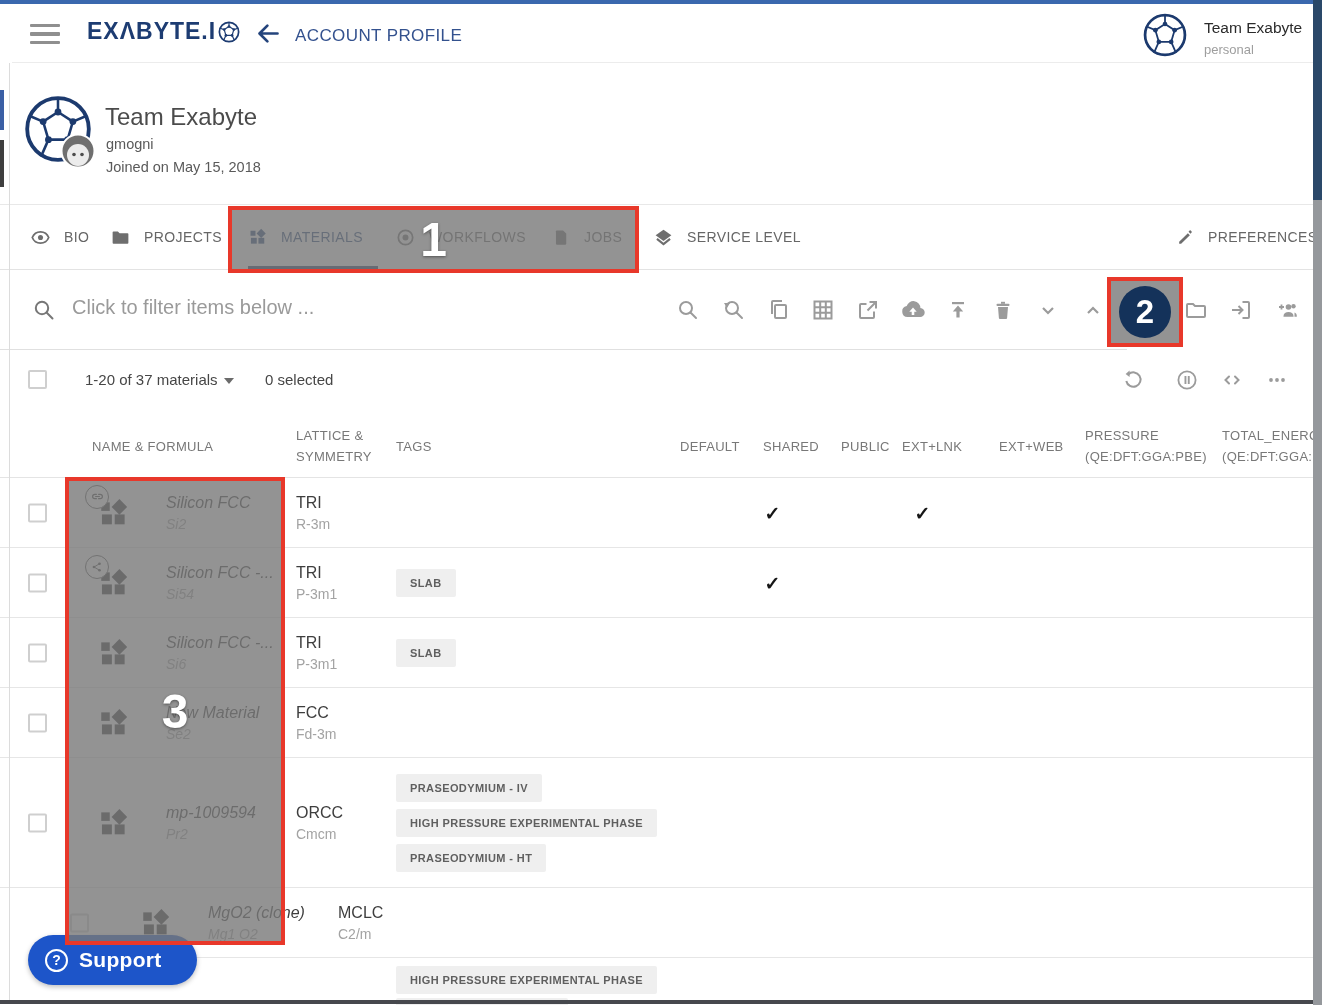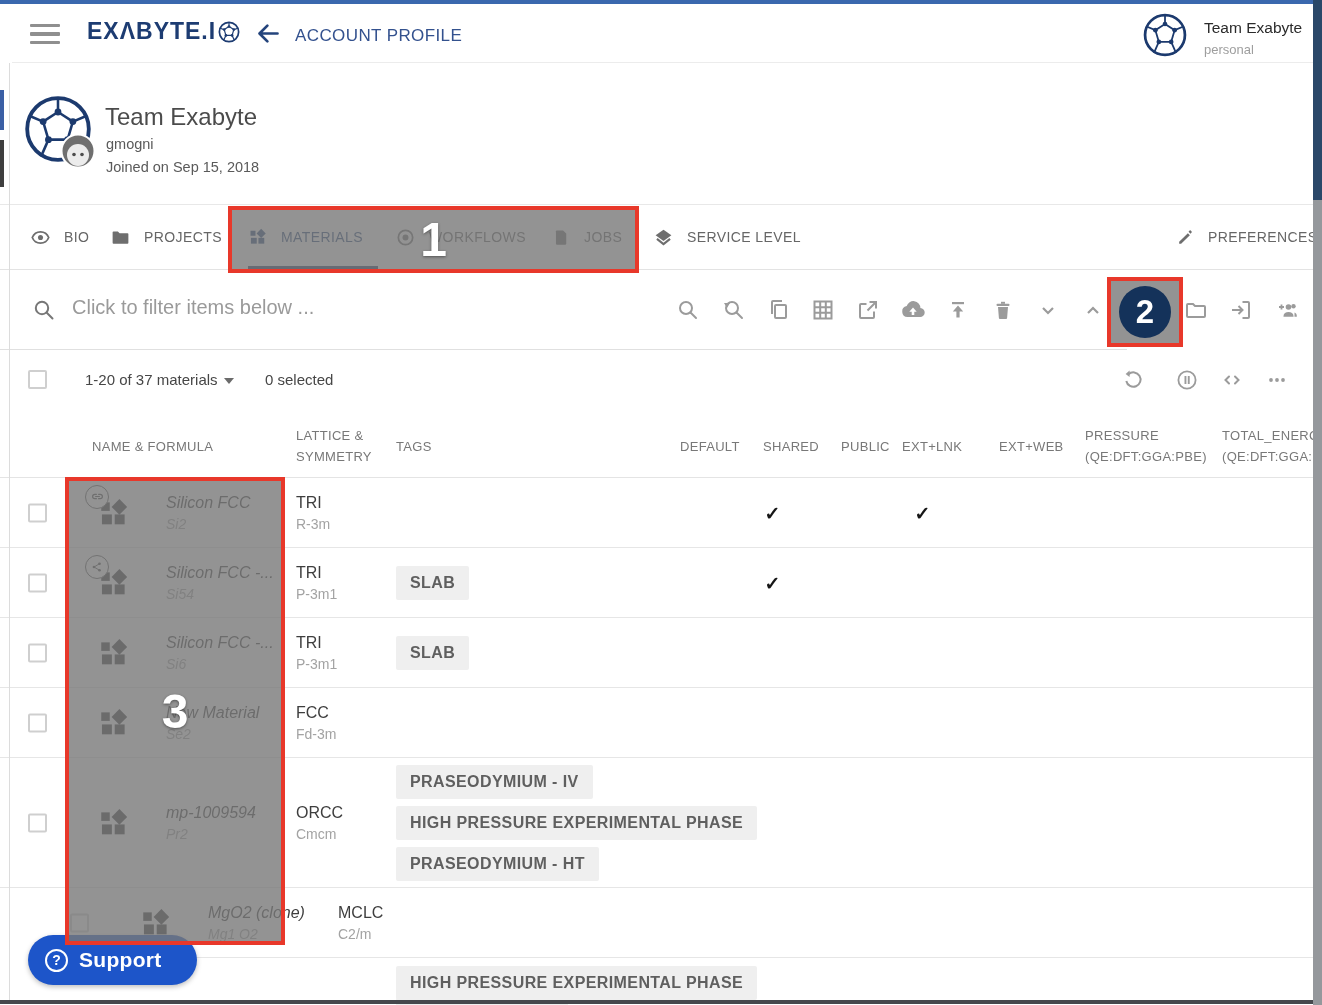--- a/index.html
+++ b/index.html
@@ -59,21 +59,21 @@
   .rows { position:absolute; left:0; top:478px; width:1322px; }
   .row { position:relative; border-bottom:1px solid #e6e6e6; background:#fff; }
   .rcheck { position:absolute; left:28px; top:50%; transform:translateY(-50%); cursor:pointer; }
   .ricon { position:absolute; left:97px; top:50%; transform:translateY(-50%); width:34px; height:34px; }
   .badge { position:absolute; left:-12px; top:-11px; width:24px; height:24px; background:#fff; border:1.5px solid #5a5a5a; border-radius:50%; display:flex; align-items:center; justify-content:center; }
   .rname { position:absolute; left:166px; top:50%; transform:translateY(-50%);font-style:italic; }
   .nm { font-size:16px; color:#3e3e3e; white-space:nowrap; }
   .fm { font-size:14px; color:#a3a3a3; margin-top:4px; white-space:nowrap; }
   .rlat { position:absolute; left:296px; top:50%; transform:translateY(-50%); }
   .rtags { position:absolute; left:396px; top:50%; transform:translateY(-50%); display:flex; flex-direction:column; align-items:flex-start; gap:7px; }
-  .chip { background:#efefef; color:#5f5f5f; font-size:16px; font-weight:700; letter-spacing:.4px; padding:8px 14px; border-radius:2px; white-space:nowrap; }
+  .chip { background:#efefef; color:#5f5f5f; font-size:11px; font-weight:700; letter-spacing:.4px; padding:8px 14px; border-radius:2px; white-space:nowrap; }
   .chk { position:absolute; top:50%; transform:translateY(-50%); font-size:19px; font-weight:600; color:#161616; width:55px; text-align:center; }
   .chk-shared { left:745px; } .chk-extlnk { left:895px; }
 
   
   .partial-row { position:absolute; left:0; top:958px; width:1322px; height:47px; background:#fff; }
   .chip-abs { position:absolute; left:396px; top:8px; }
   .chip-abs2 { position:absolute; left:396px; top:40px; width:172px; height:26px; padding:0; }
 
   
   .support { position:absolute; left:28px; top:935px; width:169px; height:50px; border-radius:25px; background:#1d55c9; display:flex; align-items:center; gap:11px; padding-left:17px; cursor:pointer; z-index:60; box-shadow:0 2px 5px rgba(0,0,0,.25); }
@@ -149,21 +149,21 @@
         <circle cx="18" cy="25" r="3.2" fill="#1c3a6e"></circle>
       </svg>
     <svg class="profile-face" viewBox="0 0 36 36">
         <circle cx="18" cy="18" r="16.5" fill="#6f6f6f" stroke="#fff" stroke-width="2"></circle>
         <circle cx="18" cy="22" r="11" fill="#ececec"></circle>
         <circle cx="14" cy="21.5" r="1.8" fill="#4d4d4d"></circle>
         <circle cx="22" cy="21.5" r="1.8" fill="#4d4d4d"></circle>
       </svg>
     <div class="profile-name">Team Exabyte</div>
     <div class="profile-username">gmogni</div>
-    <div class="profile-joined">Joined on Sep 15, 2018</div>
+    <div class="profile-joined">Joined on May 15, 2018</div>
   </div>
 
   <div class="tabsbar">
     <div class="tab" style="left:30px">
       <svg viewBox="0 0 24 24" width="21" height="21">
           <path d="M12 5.5C7.3 5.5 3.9 8.8 2.6 12c1.3 3.2 4.7 6.5 9.4 6.5s8.1-3.3 9.4-6.5C20.1 8.8 16.7 5.5 12 5.5z" fill="none" stroke="#6e6e6e" stroke-width="2"></path>
           <circle cx="12" cy="12" r="2.9" fill="#6e6e6e"></circle>
         </svg>
       <span class="tlabel">BIO</span>
     </div>

